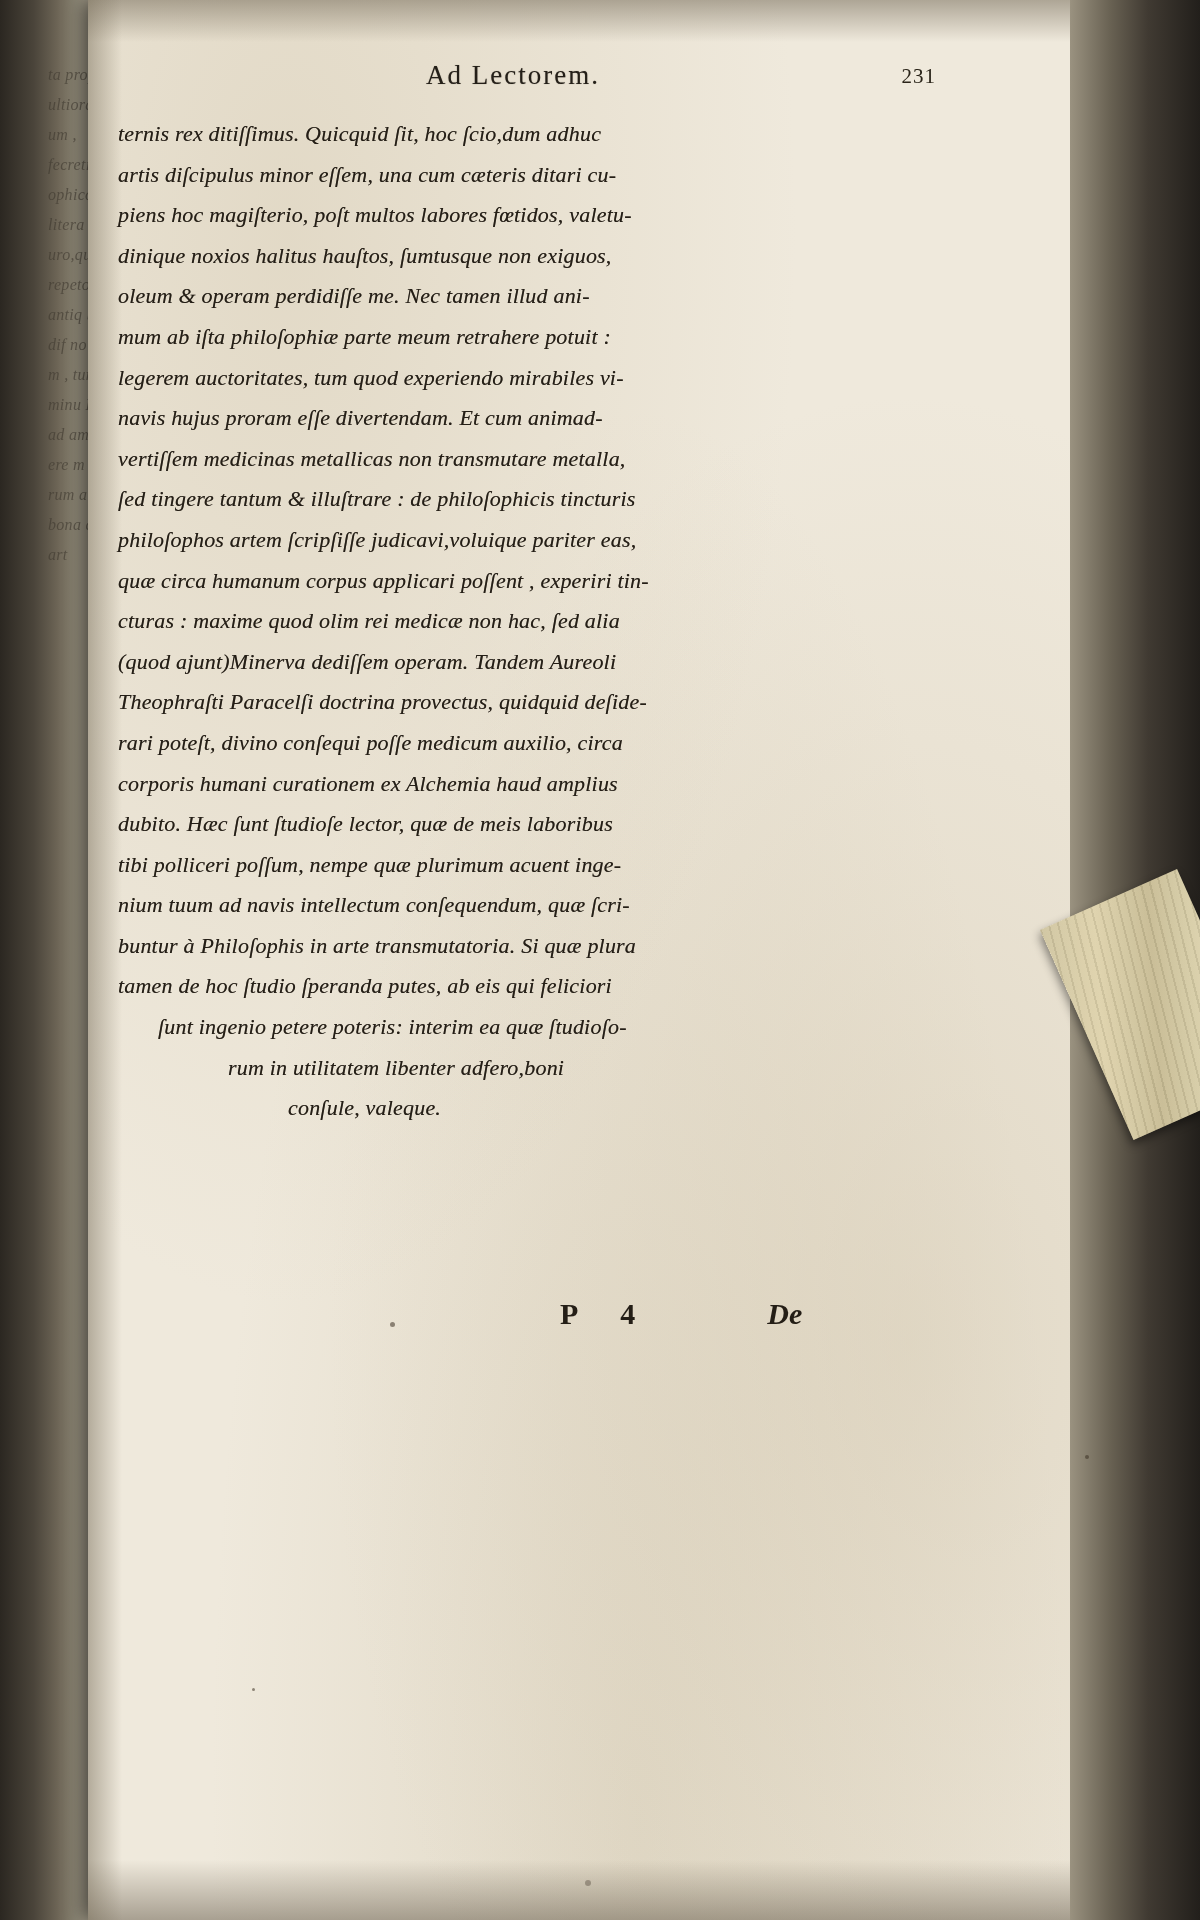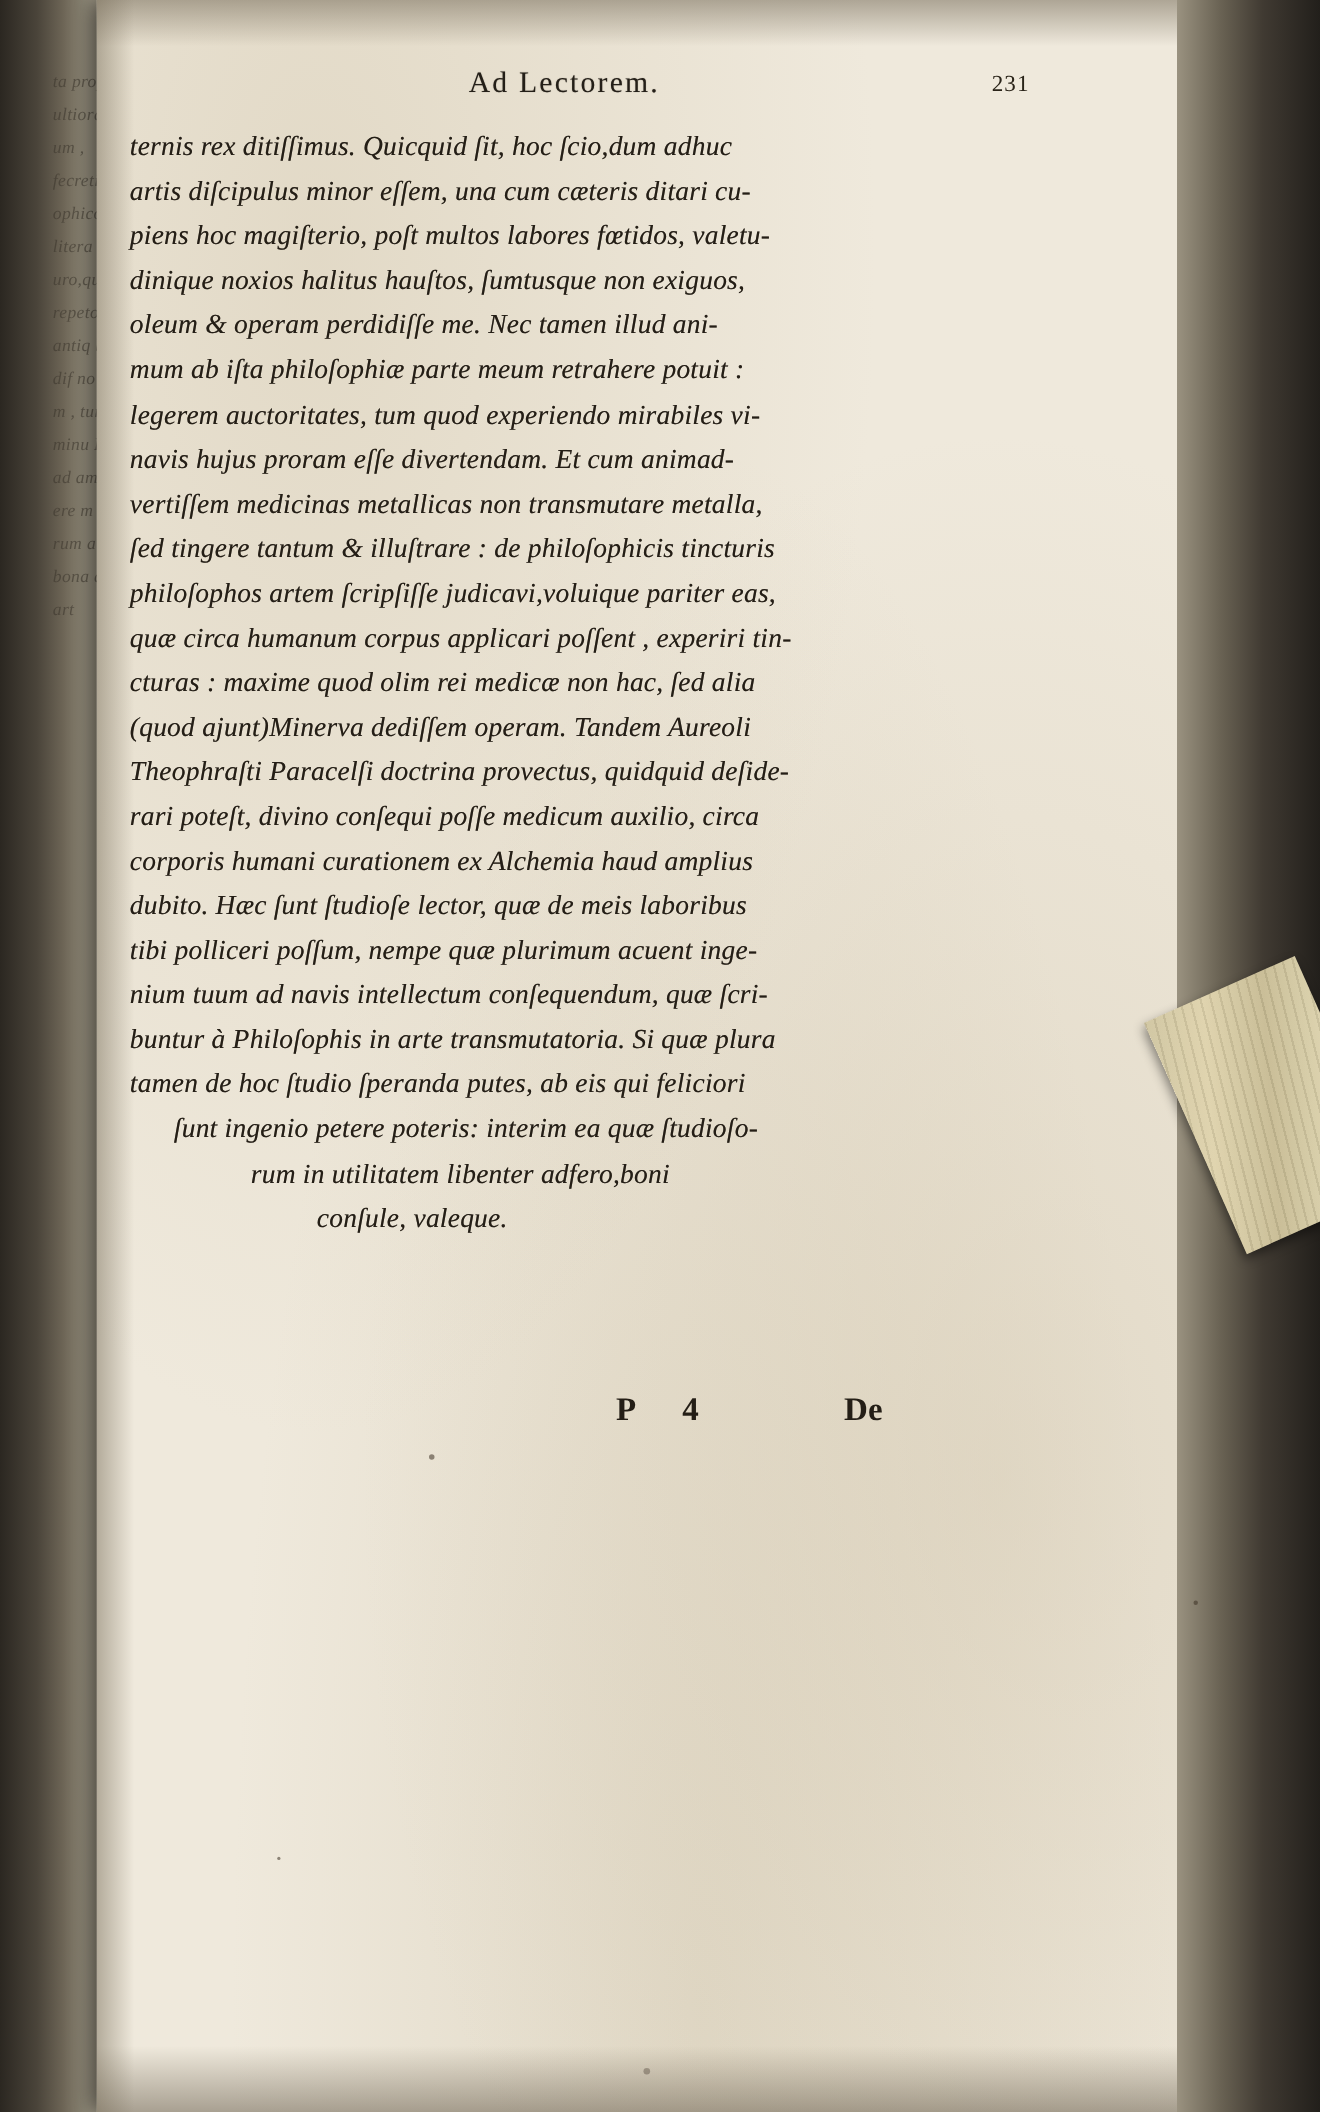--- a/index.html
+++ b/index.html
@@ -109,21 +109,21 @@
     font-size: 21px;
     color: #2a2419;
     font-family: "Liberation Serif", serif;
     letter-spacing: 1px;
     text-align: right;
   }
   .body-text {
     margin-top: 6px;
     width: 668px;
     font-style: italic;
-    font-size: 25px;
+    font-size: 22px;
     line-height: 40.6px;
     color: #241e16;
     text-align: justify;
     text-shadow: 0 0 .6px rgba(35,28,20,.55);
     letter-spacing: .2px;
   }
   .body-text p { margin: 0; }
   .line {
     display: block;
     white-space: nowrap;
@@ -139,22 +139,24 @@
     width: 360px;
     font-family: "Liberation Serif", serif;
     font-size: 30px;
     color: #241e16;
     display: flex;
     align-items: baseline;
     gap: 42px;
     font-weight: 700;
   }
   .catchword {
+    font-style: italic;
     font-weight: 700;
     margin-left: 90px;
+    margin-top: 32px;
   }
   .speck {
     position:absolute; width:5px; height:5px; border-radius:50%;
     background: rgba(60,50,36,.55);
   }
   .speck.s1{ left:390px; top:1322px; }
   .speck.s2{ left:1085px; top:1455px; width:4px;height:4px; }
   .speck.s3{ left:252px; top:1688px; width:3px;height:3px; }
   .speck.s4{ left:585px; top:1880px; width:6px;height:6px; background:rgba(60,50,36,.35);}
 </style>

